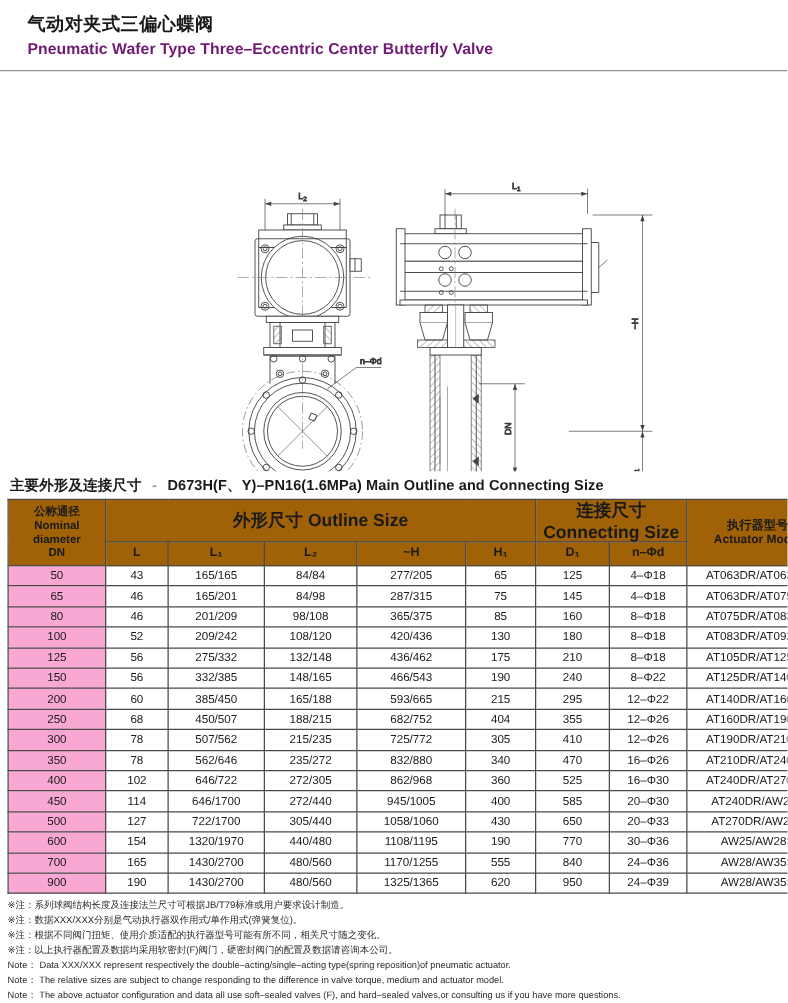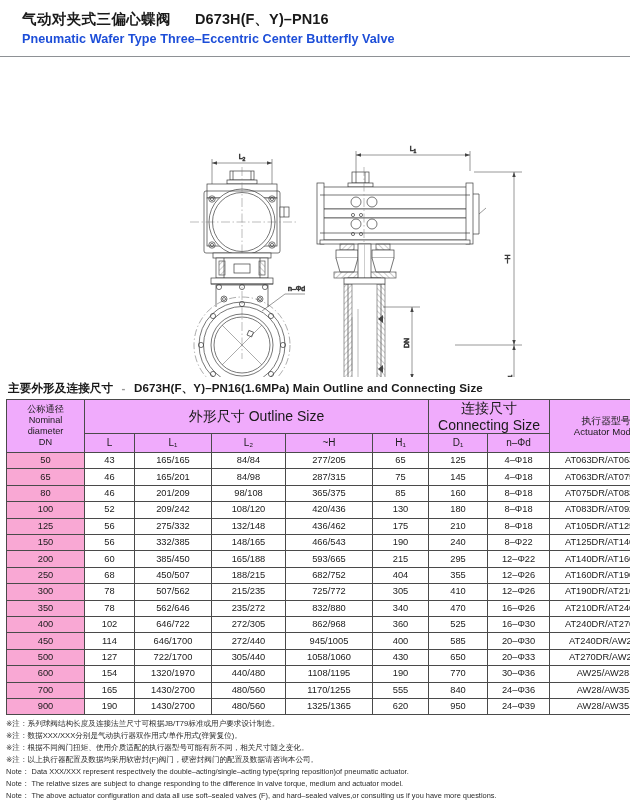--- a/index.html
+++ b/index.html
@@ -35,21 +35,21 @@
     font-weight: bold;
     margin-left: 24px;
     letter-spacing: 0.1px;
     color: #1a1a1a;
   }
   .title-en {
     font-size: 12.6px;
     font-weight: bold;
     margin-top: 3px;
     letter-spacing: 0.05px;
-    color: #1d4ed8;
+    color: #701a75;
   }
   .header-rule {
     margin: 6px 0 0 0;
     height: 1px;
     background: #8e9195;
     width: 100%;
   }
 
   
   .drawing {
@@ -86,22 +86,22 @@
   }
   table.spec th, table.spec td {
     border: 1px solid #4a4a4a;
     text-align: center;
     vertical-align: middle;
     padding: 0;
     line-height: 1.18;
     color: #1a1a1a;
   }
   thead th {
-    background: #f0abfc;
-    font-weight: normal;
+    background: #a16207;
+    font-weight: bold;
   }
   .hdr-group { font-size: 14px; height: 16px; }
   .hdr-dn {
     font-size: 9.2px;
     padding: 2px 1px;
     line-height: 1.28;
   }
   .hdr-sub { height: 19px; font-size: 10px; }
   .hdr-act {
     font-size: 9.6px;
@@ -142,21 +142,20 @@
     white-space: nowrap;
   }
   .note-en .lbl { letter-spacing: 0.1px; }
 </style>
 </head>
 <body>
 
 <div class="header">
   <div class="header-line1">
     <span class="title-cn">气动对夹式三偏心蝶阀</span>
-    <span class="title-model">D673H(F、Y)–PN16</span>
   </div>
   <div class="title-en">Pneumatic Wafer Type Three–Eccentric Center Butterfly Valve</div>
 </div>
 <div class="header-rule"></div>
 
 <div class="drawing">
 <svg width="630" height="318" viewBox="0 0 630 318" xmlns="http://www.w3.org/2000/svg">
   <defs>
     <pattern id="hatchA" width="4" height="4" patternTransform="rotate(45)" patternUnits="userSpaceOnUse">
       <line x1="0" y1="0" x2="0" y2="4" stroke="#555" stroke-width="0.6"></line>

